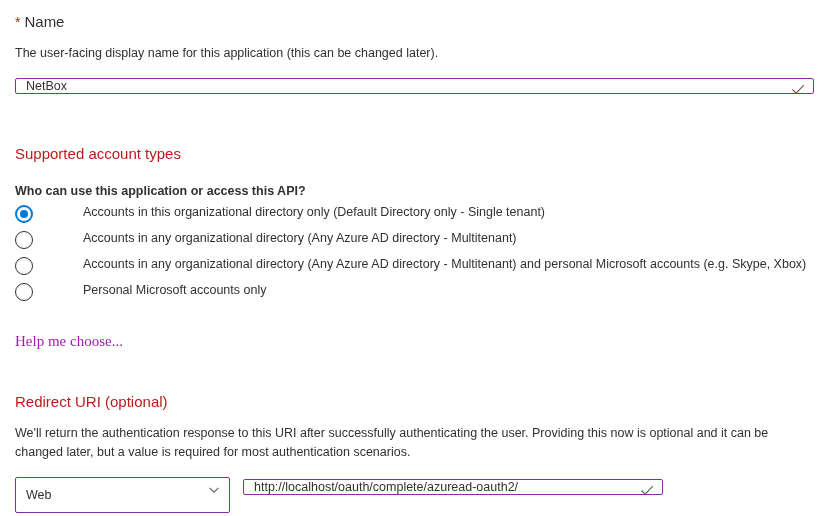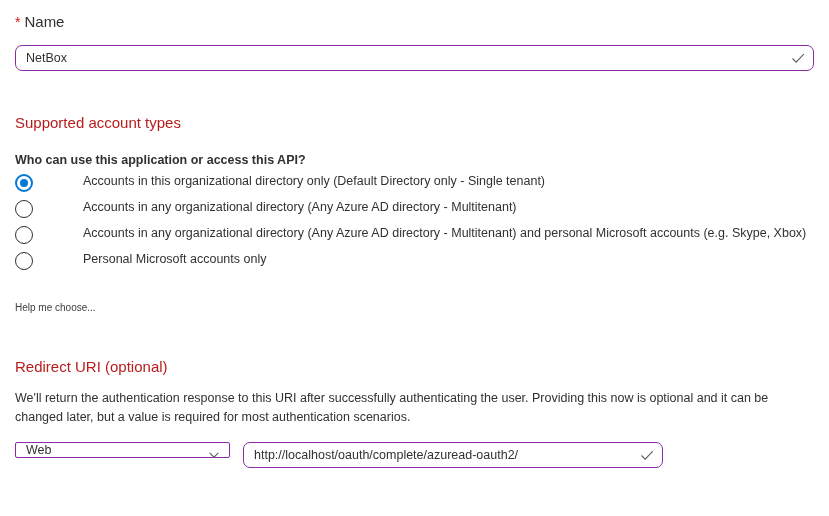--- a/index.html
+++ b/index.html
@@ -34,23 +34,23 @@
   }
   .input-wrap {
     position: relative;
     margin-top: 13px;
     height: 26px;
     width: 799px;
   }
   .text-input {
     box-sizing: border-box;
     width: 100%;
-    height: 26px;
+    height: 16px;
     border: 1px solid #8a2da5;
-    border-radius: 7px;
+    border-radius: 2px;
     padding: 0 30px 0 10px;
     font-family: "Liberation Sans", "DejaVu Sans", sans-serif;
     font-size: 12.5px;
     color: #323130;
     outline: none;
     background: #ffffff;
   }
   .input-check {
     position: absolute;
     right: 8px;
@@ -106,24 +106,25 @@
     background: #0078d4;
   }
   .radio-label {
     margin-left: 12px;
     font-size: 12.5px;
     white-space: nowrap;
   }
   .help-link {
     display: inline-block;
     margin-top: 24px;
-    font-size: 10px;
-    color: #404040;
+    font-size: 15px;
+    color: #a21caf;
     text-decoration: none;
     cursor: pointer;
+    font-family: Liberation Serif, serif;
   }
   .redirect-desc {
     margin-top: 12px;
     font-size: 12.5px;
     line-height: 19px;
     max-width: 799px;
   }
   .controls-row {
     margin-top: 15px;
     display: flex;
@@ -131,21 +132,21 @@
   }
   .select-wrap {
     position: relative;
     width: 215px;
     height: 26px;
     margin-right: 13px;
   }
   .select-box {
     box-sizing: border-box;
     width: 100%;
-    height: 16px;
+    height: 36px;
     border: 1px solid #8a2da5;
     border-radius: 2px;
     background: #ffffff;
     display: flex;
     align-items: center;
     padding: 0 30px 0 10px;
     font-size: 12.5px;
     color: #323130;
     cursor: pointer;
   }
@@ -165,20 +166,21 @@
 </style>
 </head>
 <body>
 
 <div class="page">
 
   
   <div class="field-label">
     <span class="required-marker">*</span><span>Name</span>
   </div>
+  <div class="description">The user-facing display name for this application (this can be changed later).</div>
   <div class="input-wrap">
     <input class="text-input" type="text" value="NetBox" style="">
     <svg class="input-check" viewBox="0 0 16 16">
       <path d="M2.5 8.5 L6.2 12.2 L13.8 4.2" fill="none" stroke="#605e5c" stroke-width="1.1"></path>
     </svg>
   </div>
 
   
   <div class="section-heading">Supported account types</div>
   <div class="question">Who can use this application or access this API?</div>

